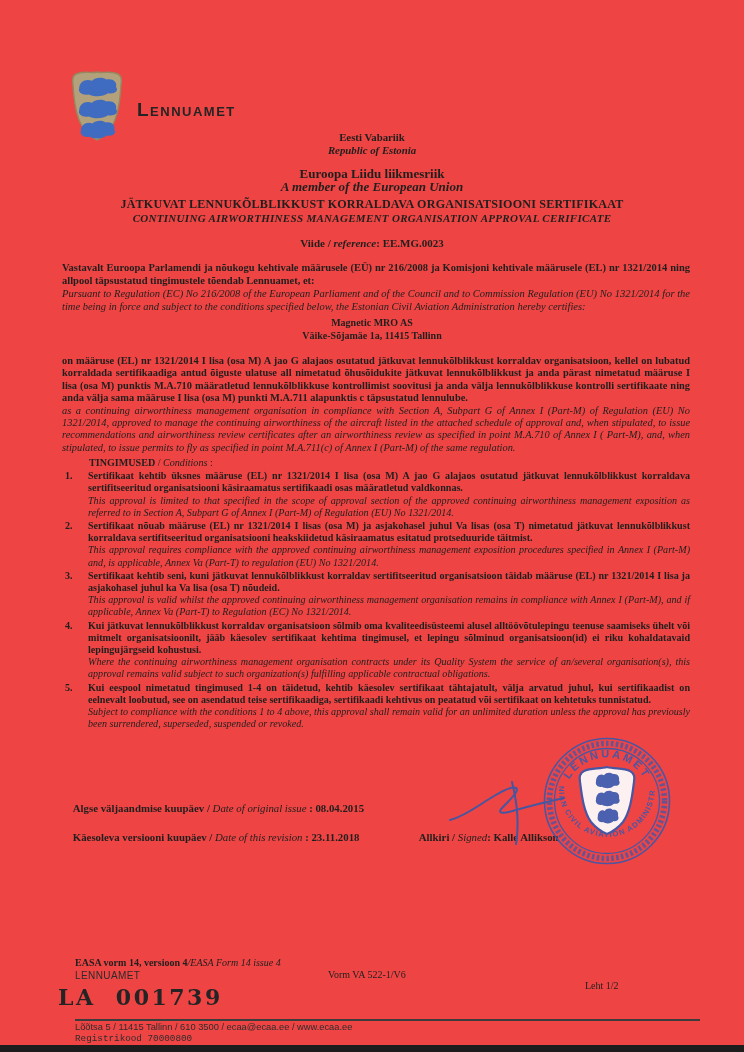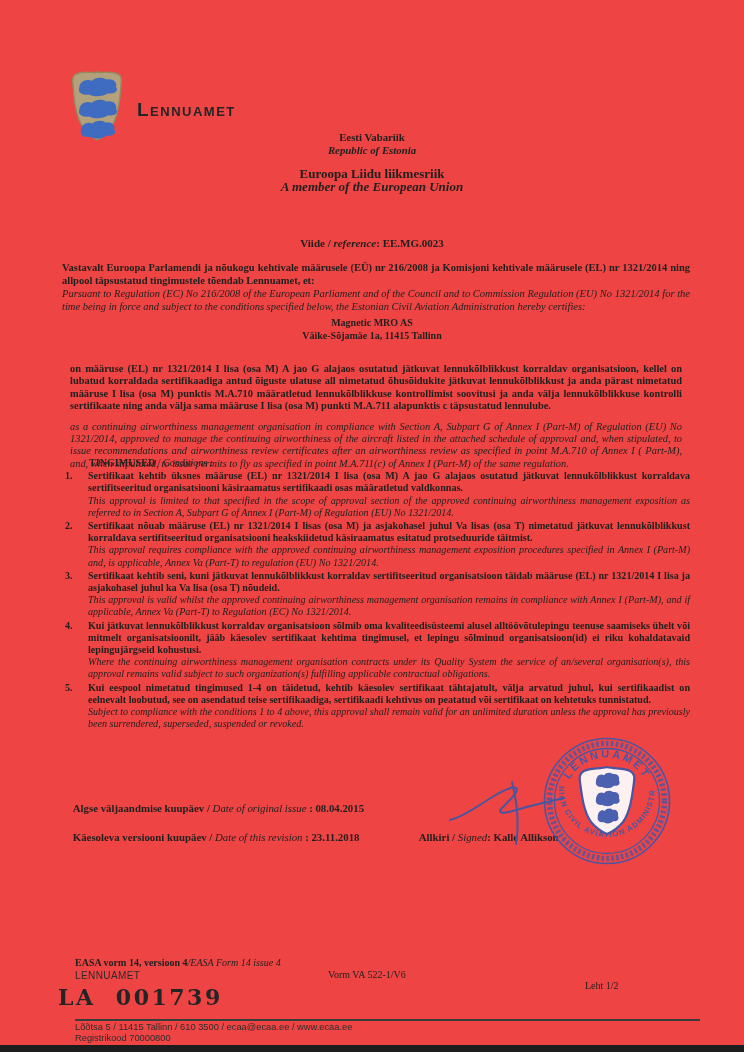--- a/index.html
+++ b/index.html
@@ -25,21 +25,21 @@
   .title-et{font-size:12.1px;font-weight:bold;letter-spacing:0.2px;}
   .title-en{font-size:11px;font-weight:bold;font-style:italic;letter-spacing:0.3px;}
 
   .ref-line{top:237px;font-size:11px;font-weight:bold;}
 
   .col{left:62px;width:628px;}
   .intro{top:261px;font-size:10.5px;line-height:13px;text-align:justify;}
   .intro p{margin:0;}
   .company{top:316px;font-size:10px;font-weight:bold;line-height:13px;}
   .approval{top:355px;font-size:10.4px;line-height:12.4px;text-align:justify;}
-  .approval p{margin:8px;}
+  .approval p{margin:0;}
 
   .conds{top:457px;font-size:10.1px;line-height:12.2px;}
   .conds-title{margin-left:27px;margin-bottom:1px;}
   .cond{display:flex;margin-bottom:1px;}
   .cnum{width:23px;padding-left:3px;font-weight:bold;flex:none;}
   .ctext{flex:1;text-align:justify;}
   .ctext p{margin:0;}
 
   .dline{left:62px;font-size:10.8px;white-space:pre-wrap;}
   .sigline{left:408px;top:819px;font-size:10.8px;white-space:pre-wrap;}
@@ -49,21 +49,21 @@
 
   
   .f-easa{left:75px;top:957px;font-size:10px;}
   .f-org{left:75px;top:970px;font-size:10px;font-family:"Liberation Sans",sans-serif;letter-spacing:0.4px;color:#2a2a2a;}
   .f-form{left:328px;top:969px;font-size:10px;}
   .f-page{left:585px;top:972px;font-size:10px;margin-top:8px;}
   .f-serial{left:58px;top:984px;font-size:22px;font-weight:bold;letter-spacing:2.5px;
             font-family:"DejaVu Serif",serif;color:#242424;white-space:pre;}
   .f-rule{left:75px;top:1019px;width:625px;height:2px;background:#3c3c3c;}
   .f-addr{left:75px;top:1022px;font-size:9.3px;font-family:"Liberation Sans",sans-serif;color:#2d2d2d;}
-  .f-reg{left:75px;top:1033px;font-size:9.3px;font-family:Liberation Sans, sans-serif;color:#2d2d2d;}
+  .f-reg{left:75px;top:1033px;font-size:9.3px;font-family:Liberation Mono, monospace;color:#2d2d2d;}
   .scan-bar{left:0;bottom:0;width:744px;height:7px;background:#1d1d1d;}
 </style>
 </head>
 <body>
 
 <div class="page">
 
   <svg class="abs logo-shield" width="54" height="74" viewBox="0 0 54 74">
     <defs>
       <path id="lion" d="M2,9 C2,4 6,1 10,3 C12,0 17,0 19,2 C23,1 26,4 25,8 C27,11 24,14 20,13 C17,16 11,16 8,14 C4,15 1,12 2,9 Z"></path>
@@ -79,20 +79,24 @@
 
   <div class="abs center hdr1">
     <div class="b">Eesti Vabariik</div>
     <div class="bi">Republic of Estonia</div>
   </div>
   <div class="abs center hdr2">
     <div class="b">Euroopa Liidu liikmesriik</div>
     <div class="bi">A member of the European Union</div>
   </div>
 
+  <div class="abs center title-block">
+    <div class="title-et">JÄTKUVAT LENNUKÕLBLIKKUST KORRALDAVA ORGANISATSIOONI SERTIFIKAAT</div>
+    <div class="title-en">CONTINUING AIRWORTHINESS MANAGEMENT ORGANISATION APPROVAL CERIFICATE</div>
+  </div>
 
   <div class="abs center ref-line">
     <span class="b pre">Viide</span><span class="b pre"> / </span><span class="bi pre">reference</span><span class="b pre">: </span><span class="b pre">EE.MG.0023</span>
   </div>
 
   <div class="abs col intro">
     <p class="b">Vastavalt Euroopa Parlamendi ja nõukogu kehtivale määrusele (EÜ) nr 216/2008 ja Komisjoni kehtivale määrusele (EL) nr 1321/2014 ning allpool täpsustatud tingimustele tõendab Lennuamet, et:</p>
     <p class="i">Pursuant to Regulation (EC) No 216/2008 of the European Parliament and of the Council and to Commission Regulation (EU) No 1321/2014 for the time being in force and subject to the conditions specified below, the Estonian Civil Aviation Administration hereby certifies:</p>
   </div>
 

